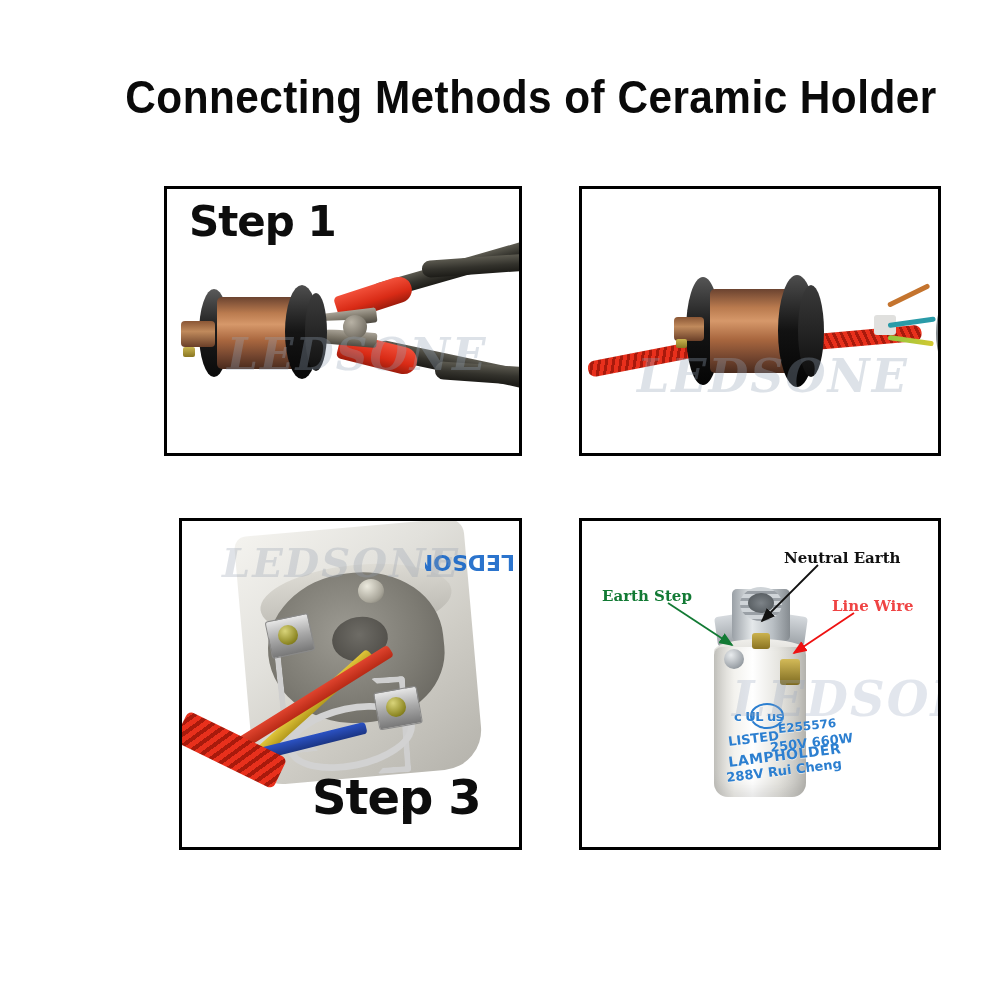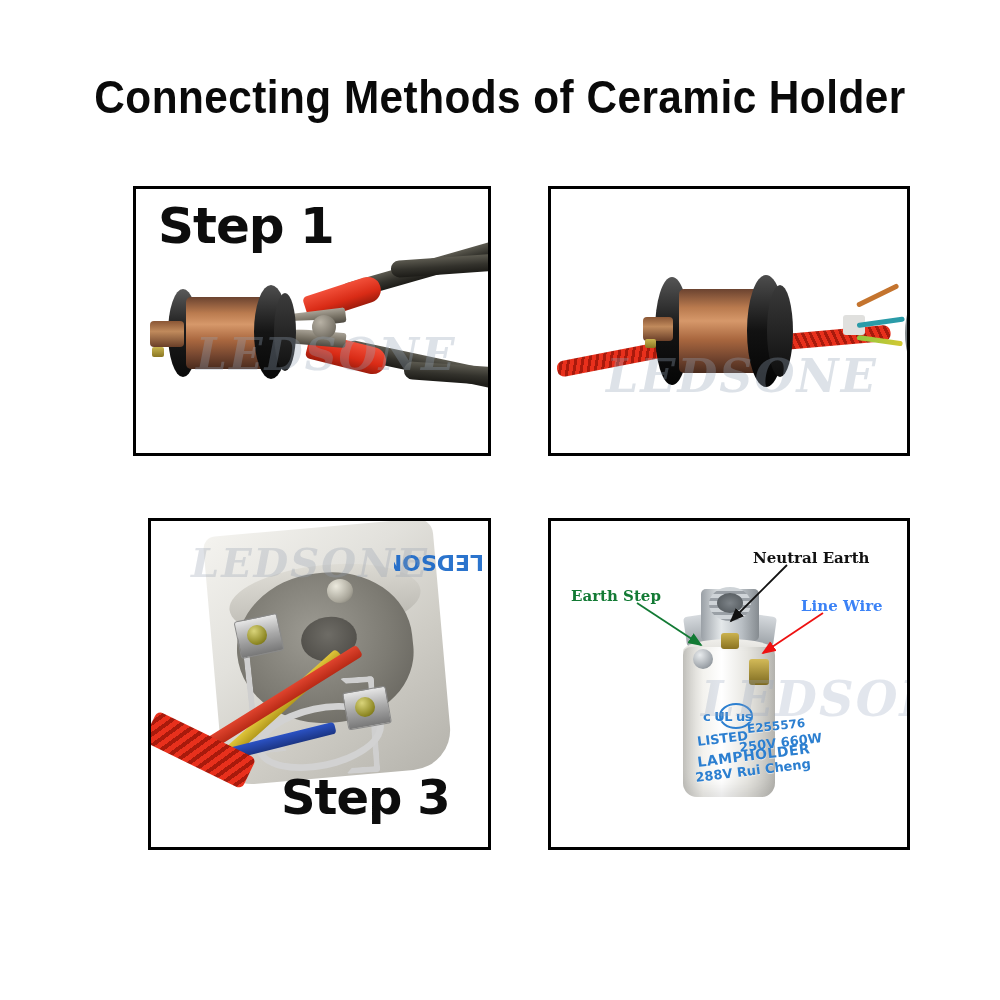--- a/index.html
+++ b/index.html
@@ -4,21 +4,21 @@
 <title>Connecting Methods of Ceramic Holder</title>
 <style>
   html,body{margin:0;padding:0;}
   body{
     width:1000px;height:1000px;
     background:#ffffff;
     font-family:"Liberation Sans", sans-serif;
     overflow:hidden;
     position:relative;
   }
-  .page{position:relative;width:792px;height:1000px;}
+  .page{position:relative;width:792px;height:1000px;margin-left:31px;}
 
   
   .title{
     position:absolute;left:0;top:70px;width:1000px;
     text-align:center;
     font-family:"Liberation Sans", sans-serif;
     font-weight:bold;
     font-size:46px;
     letter-spacing:0.5px;
     color:#0a0a0a;
@@ -37,21 +37,21 @@
   #panel-2{left:548px;top:186px;width:356px;height:264px;}
   #panel-3{left:148px;top:518px;width:337px;height:326px;}
   #panel-4{left:548px;top:518px;width:356px;height:326px;}
 
   .photo{position:absolute;left:0;top:0;width:100%;height:100%;overflow:hidden;}
 
   .step-label{
     position:absolute;
     font-family:"DejaVu Sans", sans-serif;
     font-weight:bold;
-    font-size:50px;
+    font-size:42px;
     color:#0d0d0d;
     letter-spacing:-1px;
     z-index:40;
     white-space:nowrap;
   }
   #step1-label{left:22px;top:8px;}
   #step2-label{left:22px;top:8px;}
   #step3-label{left:130px;top:248px;font-size:48px;}
 
   
@@ -262,21 +262,21 @@
     letter-spacing:.5px;}
   #p4-rui{left:144px;top:226px;font-size:13px;transform:rotate(-7deg);}
   #p4-ul-mark{position:absolute;left:168px;top:166px;width:30px;height:22px;
     border:2px solid #2c7fd0;border-radius:50%;}
 
   
   .callout{position:absolute;font-family:"DejaVu Serif",serif;
     font-weight:bold;font-size:15px;white-space:nowrap;z-index:50;}
   #lbl-earth{left:20px;top:66px;color:#127a34;}
   #lbl-neutral{left:202px;top:28px;color:#111111;}
-  #lbl-line{left:250px;top:76px;color:#3b82f6;}
+  #lbl-line{left:250px;top:76px;color:#ef4444;}
 
   .arrow-svg{position:absolute;left:0;top:0;width:100%;height:100%;
     pointer-events:none;z-index:45;}
 
   .caption{position:absolute;left:0;bottom:22px;width:100%;
     text-align:center;font-family:"DejaVu Sans",sans-serif;
     font-weight:bold;font-size:16px;color:#111;letter-spacing:.2px;}
 </style>
 </head>
 <body>

